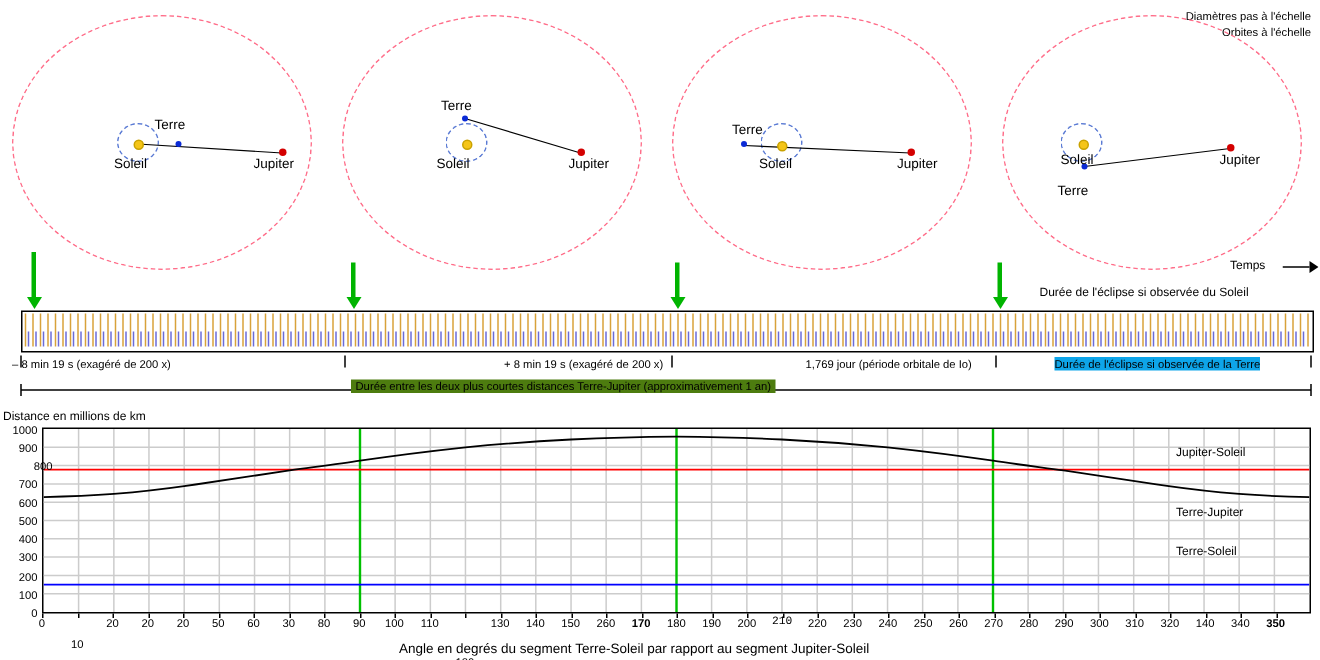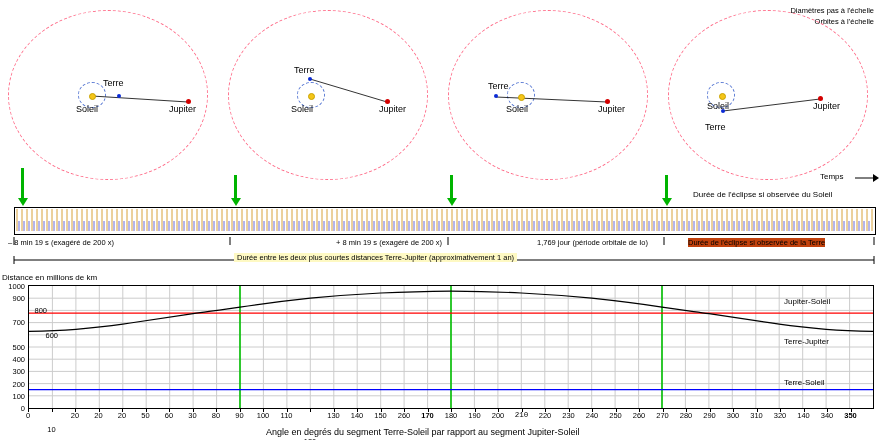--- a/index.html
+++ b/index.html
@@ -147,22 +147,22 @@
   <line x1="664" y1="4" x2="664" y2="12" stroke="#000" stroke-width="1"></line>
   <line x1="874" y1="4" x2="874" y2="12" stroke="#000" stroke-width="1"></line>
   <line x1="14" y1="27" x2="874" y2="27" stroke="#000" stroke-width="1"></line>
   <line x1="14" y1="23" x2="14" y2="31" stroke="#000" stroke-width="1"></line>
   <line x1="874" y1="23" x2="874" y2="31" stroke="#000" stroke-width="1"></line>
 </svg>
 
 <div class="lbl tiny" style="left:8px;top:238px;">– 8 min 19 s (exagéré de 200 x)</div>
 <div class="lbl tiny" style="left:336px;top:238px;">+ 8 min 19 s (exagéré de 200 x)</div>
 <div class="lbl tiny" style="left:537px;top:238px;">1,769 jour (période orbitale de Io)</div>
-<div class="lbl tiny" style="left:688px;top:238px;background:#c2410c;">Durée de l'éclipse si observée de la Terre</div>
-<div class="lbl tiny" style="left:234px;top:253px;background:#fef9c3;padding:0 3px;">Durée entre les deux plus courtes distances Terre-Jupiter (approximativement 1 an)</div>
+<div class="lbl tiny" style="left:703px;top:238px;background:#0ea5e9;">Durée de l'éclipse si observée de la Terre</div>
+<div class="lbl tiny" style="left:234px;top:253px;background:#4d7c0f;padding:0 3px;">Durée entre les deux plus courtes distances Terre-Jupiter (approximativement 1 an)</div>
 
 <div class="lbl small" style="left:2px;top:273px;">Distance en millions de km</div>
 
 <div class="chart-frame" style="left:28px;top:285px;width:846px;height:124px;">
   <svg style="width:844px;height:122px;" viewBox="0 0 844 122" preserveAspectRatio="none">
 
     <g stroke="#cccccc" stroke-width="1">
       <line x1="0" y1="12.2" x2="844" y2="12.2"></line>
       <line x1="0" y1="24.4" x2="844" y2="24.4"></line>
       <line x1="0" y1="36.6" x2="844" y2="36.6"></line>
@@ -227,33 +227,33 @@
              C234,17.7 258,14.7 281.3,12.2 C305,9.9 328,8.2 351.7,7.0
              C375,5.9 399,5.3 422,5.1 C445,5.3 469,5.9 492.3,7.0
              C516,8.2 539,9.9 562.7,12.2 C586,14.7 610,17.7 633,21.1
              C645,23.0 657,24.5 680,27.6 C704,31.0 727,34.8 750.2,38.1
              C762,39.8 774,41.4 797.1,43.3 C809,44.2 821,44.9 844,45.4" fill="none" stroke="#000000" stroke-width="1.2"></path>
   </svg>
 </div>
 
 <div class="y-num" style="left:0px;top:282px;width:25px;">1000</div>
 <div class="y-num" style="left:0px;top:294px;width:25px;">900</div>
-<div class="y-num" style="left:0px;top:306px;width:47px;">800</div>
+<div class="y-num" style="left:0px;top:306px;width:35px;">800</div>
 <div class="y-num" style="left:0px;top:318px;width:25px;">700</div>
-<div class="y-num" style="left:0px;top:331px;width:25px;padding-left:33px;">600</div>
+<div class="y-num" style="left:0px;top:331px;width:25px;">600</div>
 <div class="y-num" style="left:0px;top:343px;width:25px;">500</div>
 <div class="y-num" style="left:0px;top:355px;width:25px;">400</div>
 <div class="y-num" style="left:0px;top:367px;width:25px;">300</div>
 <div class="y-num" style="left:0px;top:380px;width:25px;">200</div>
 <div class="y-num" style="left:0px;top:392px;width:25px;">100</div>
 <div class="y-num" style="left:0px;top:404px;width:25px;">0</div>
 
 <div class="legend-t" style="left:784px;top:297px;">Jupiter-Soleil</div>
 <div class="legend-t" style="left:784px;top:337px;">Terre-Jupiter</div>
-<div class="legend-t" style="left:784px;top:378px;">Terre-Soleil</div>
+<div class="legend-t" style="left:784px;top:363px;">Terre-Soleil</div>
 
 <div id="xaxis">
     <div class="axis-num" style="left: 18px; top: 411px; width: 20px;">0</div>
     <div class="vline" style="left: 28px; top: 409px; height: 3px;"></div>
     <div class="axis-num" style="left: 41.5px; top: 425px; width: 20px;">10</div>
     <div class="vline" style="left: 51.5px; top: 409px; height: 3px;"></div>
     <div class="axis-num" style="left: 65px; top: 411px; width: 20px;">20</div>
     <div class="vline" style="left: 75px; top: 409px; height: 3px;"></div>
     <div class="axis-num" style="left: 88.5px; top: 411px; width: 20px;">20</div>
     <div class="vline" style="left: 98.5px; top: 409px; height: 3px;"></div>

